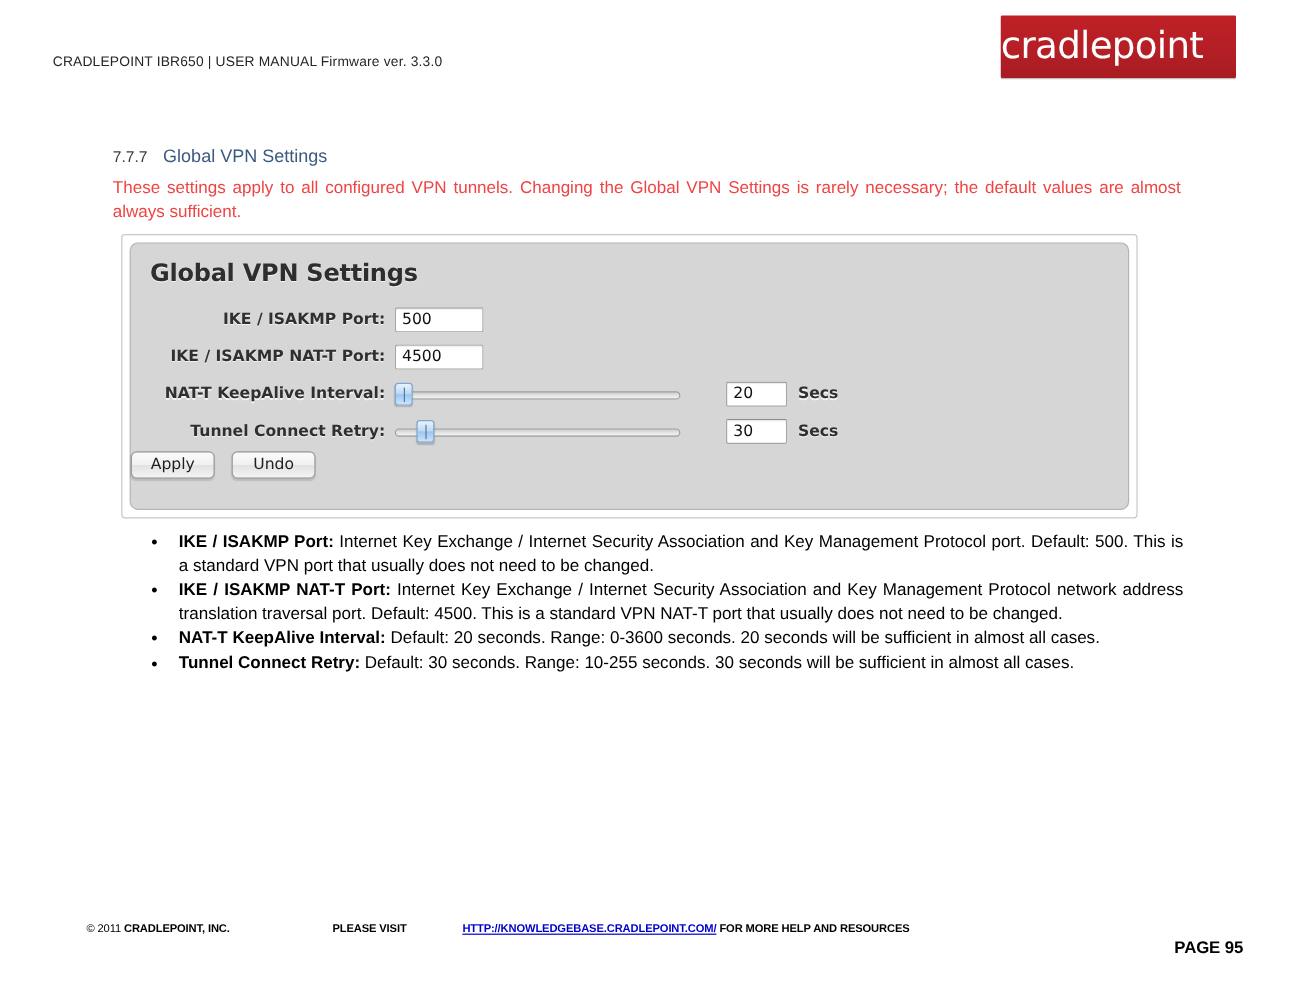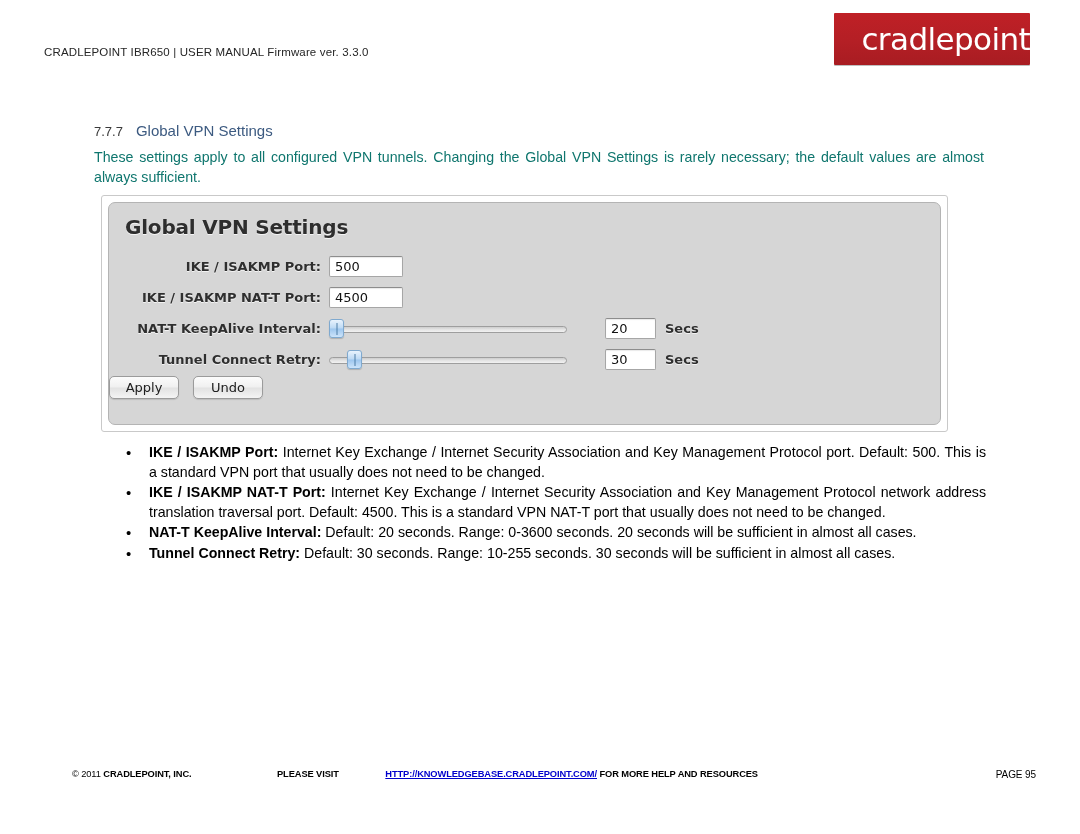--- a/index.html
+++ b/index.html
@@ -35,21 +35,21 @@
     width: 196px; height: 52px;
     background: #b9202a;
     background: linear-gradient(180deg,#bf2026 0%,#b41f25 55%,#a81c22 100%);
     border-radius: 1px;
     box-shadow: 0 1px 0 rgba(0,0,0,0.25);
   }
   .brand-logo-text {
     position: absolute;
     left: 0; right: 0; top: 50%;
     transform: translateY(-50%);
-    text-align: right;
+    text-align: left;
     color: #ffffff;
     font-family: "DejaVu Sans", sans-serif;
     font-size: 31px;
     font-weight: 400;
     letter-spacing: -0.6px;
     line-height: 1;
   }
 
   
   .section-heading {
@@ -69,21 +69,21 @@
   }
 
   
   .intro-paragraph {
     position: absolute;
     left: 94px; top: 148px;
     width: 890px;
     font-size: 14.2px;
     line-height: 19.5px;
     text-align: justify;
-    color: #0f766e;
+    color: #ef4444;
   }
 
   
   .panel-outer {
     position: absolute;
     left: 101px; top: 195px;
     width: 847px; height: 237px;
     background: #ffffff;
     border: 1px solid #c9c9c9;
     border-radius: 3px;
@@ -258,23 +258,23 @@
     letter-spacing: -0.1px;
     white-space: nowrap;
   }
   .footer-link {
     color: #0000cc;
     text-decoration: underline;
     padding-left: 44px;
   }
   .footer-page {
     position: absolute;
-    right: 44px; top: 5px;
-    font-size: 10px;
-    font-weight: normal;
+    right: 44px; top: 17px;
+    font-size: 14px;
+    font-weight: bold;
     letter-spacing: -0.1px;
     white-space: nowrap;
   }
 </style>
 </head>
 <body>
 
 <div class="page-header">
   <div class="header-breadcrumb">CRADLEPOINT IBR650 | USER MANUAL Firmware ver. 3.3.0</div>
   <div class="brand-logo">

